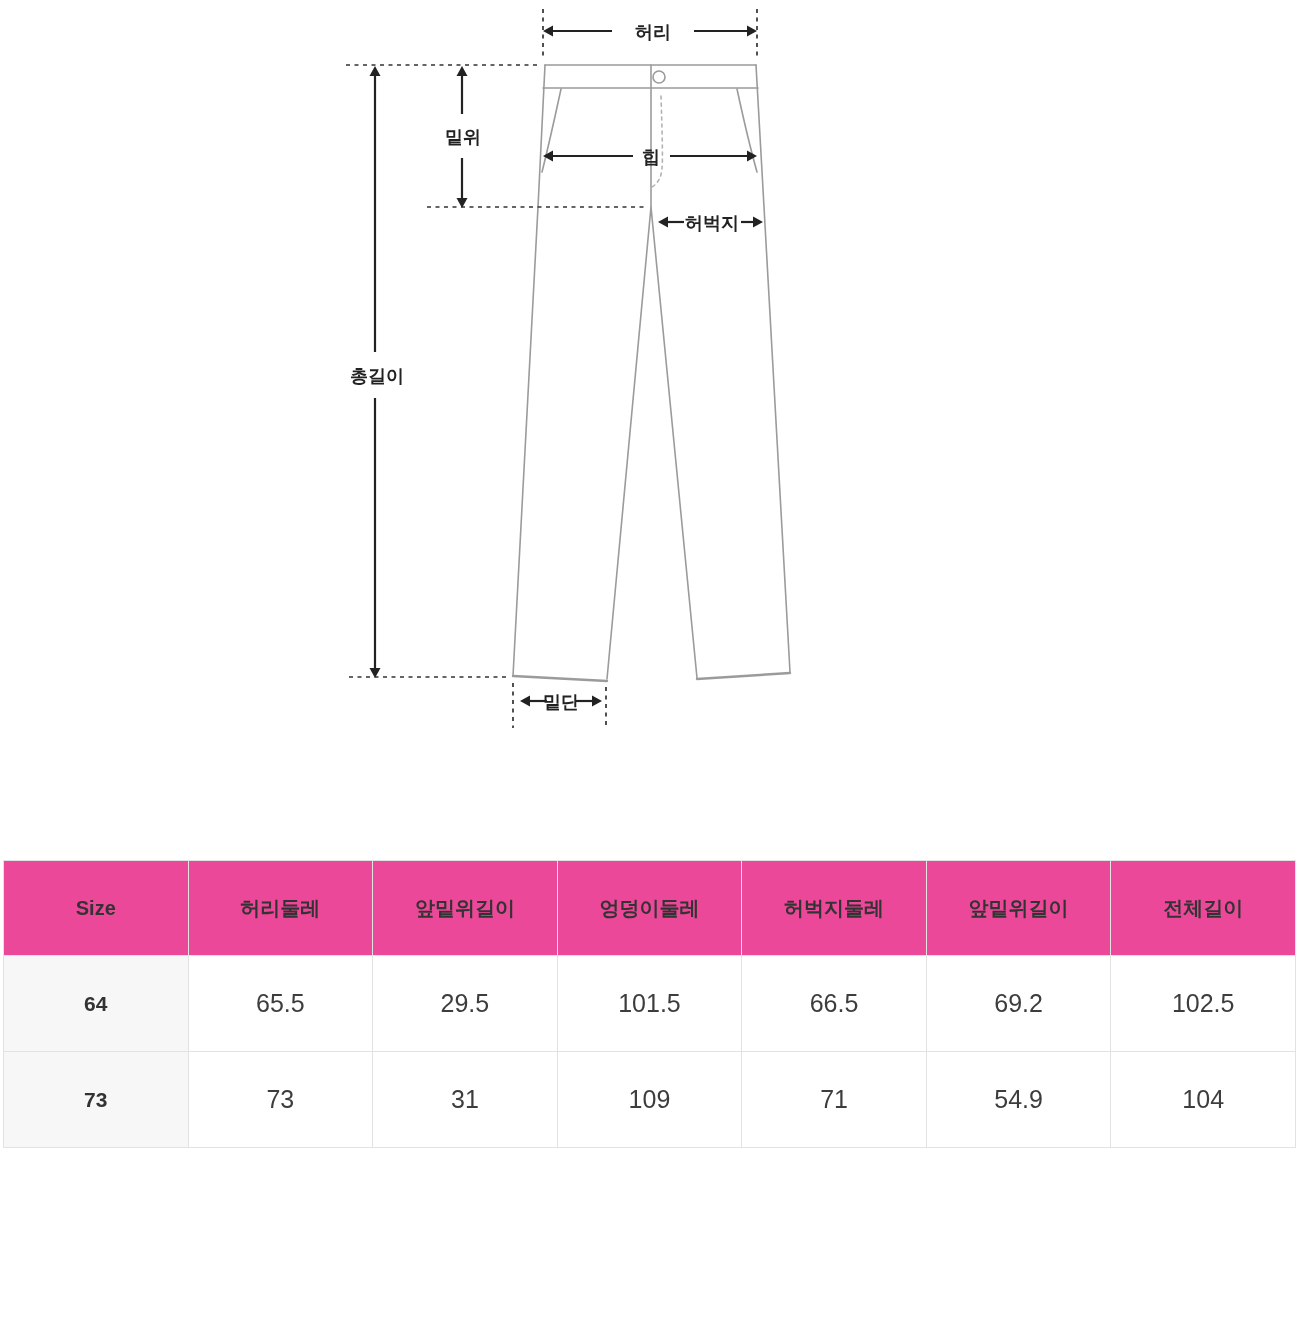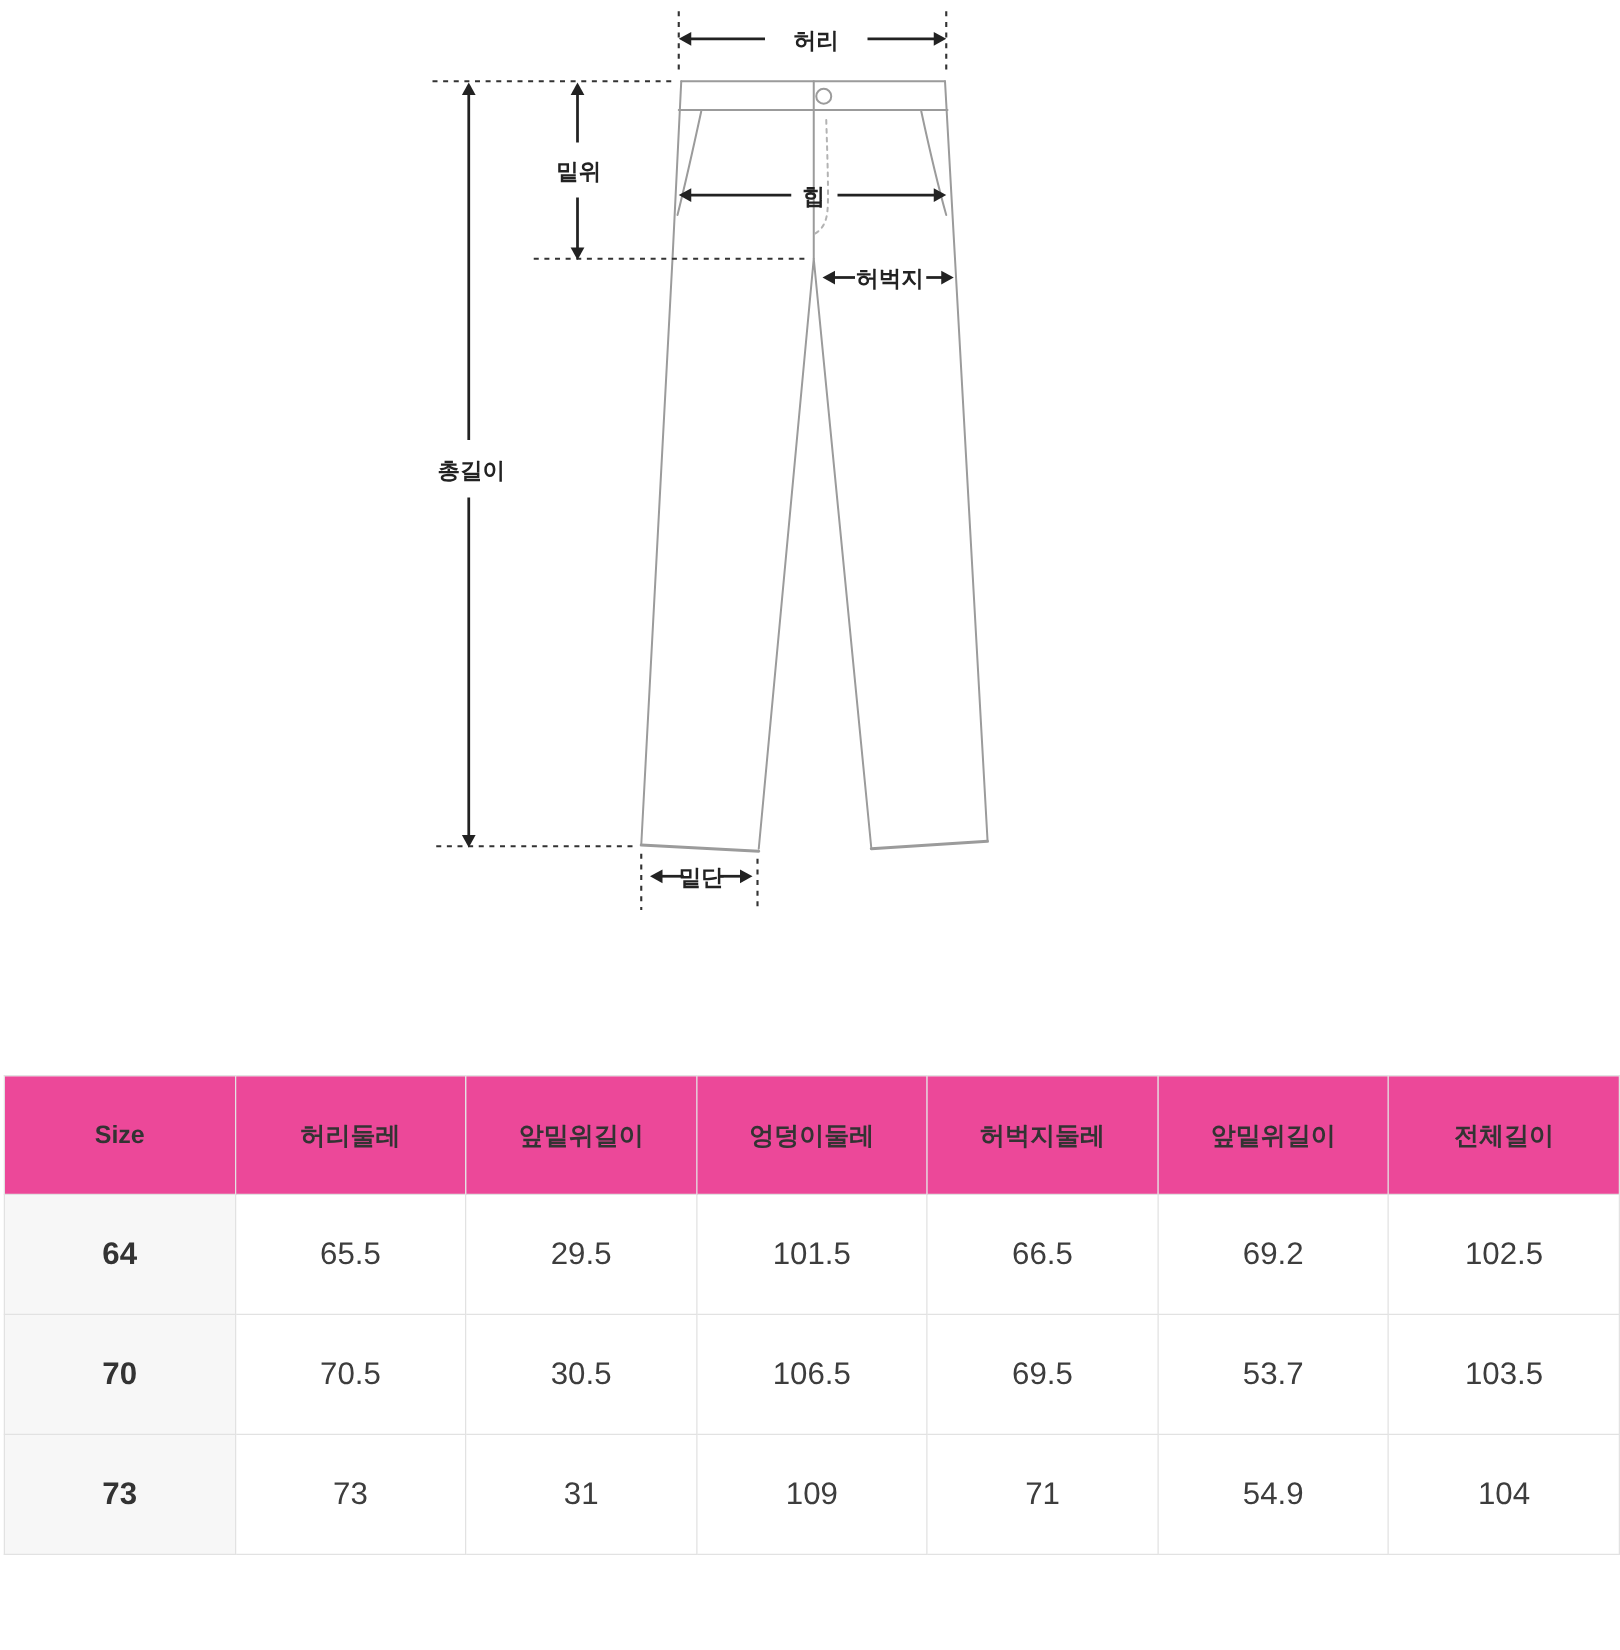--- a/index.html
+++ b/index.html
@@ -32,21 +32,21 @@
     padding:0;
   }
   table.size-table thead tr { height:95px; }
   table.size-table tbody tr { height:96px; }
   table.size-table thead th {
     background:#ec4899;
     font-size:20px; font-weight:700; color:#333333;
   }
   table.size-table tbody th {
     background:#f7f7f7;
-    font-size:25px; font-weight:700; color:#333333;
+    font-size:21px; font-weight:700; color:#333333;
   }
   table.size-table tbody td {
     background:#ffffff;
     font-size:25px; font-weight:500; color:#3d3d3d;
   }
 </style>
 </head>
 <body>
 
 <div class="page">
@@ -149,29 +149,20 @@
       <tr>
         <th>64</th>
         <td>65.5</td>
         <td>29.5</td>
         <td>101.5</td>
         <td>66.5</td>
         <td>69.2</td>
         <td>102.5</td>
       </tr>
       <tr>
-        <th>70</th>
-        <td>70.5</td>
-        <td>30.5</td>
-        <td>106.5</td>
-        <td>69.5</td>
-        <td>53.7</td>
-        <td>103.5</td>
-      </tr>
-      <tr>
         <th>73</th>
         <td>73</td>
         <td>31</td>
         <td>109</td>
         <td>71</td>
         <td>54.9</td>
         <td>104</td>
       </tr>
     </tbody>
   </table>

